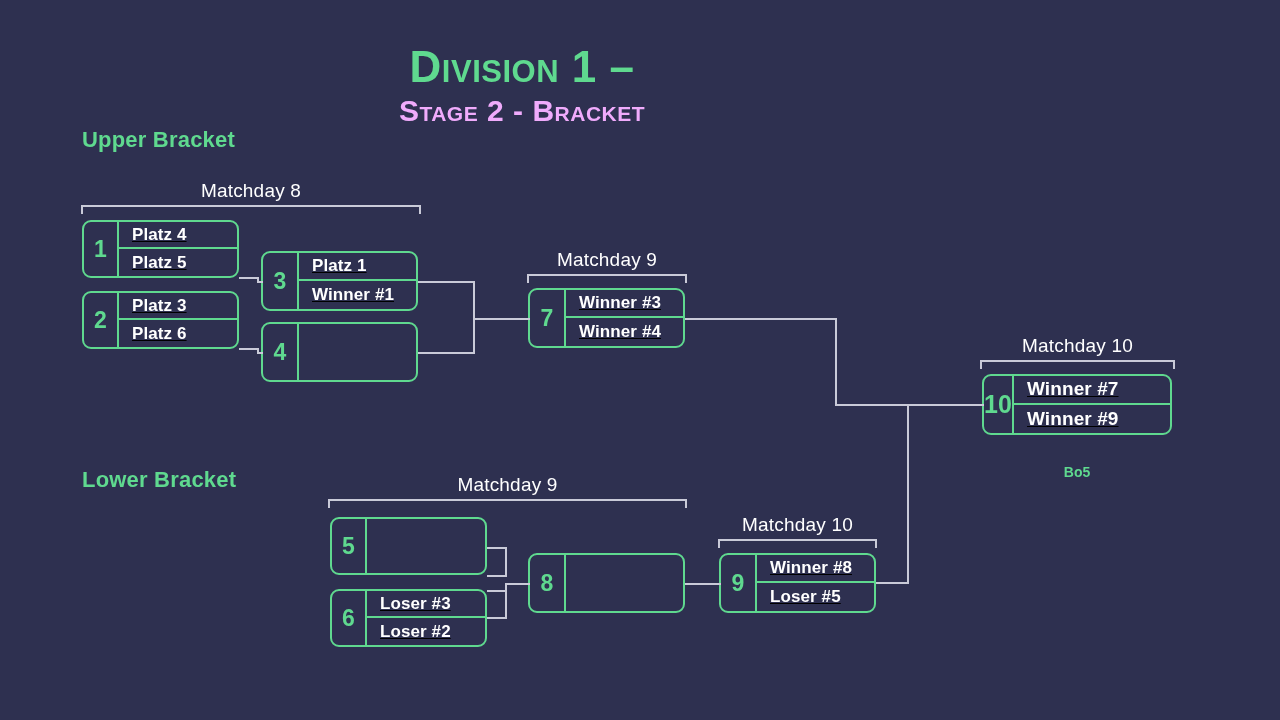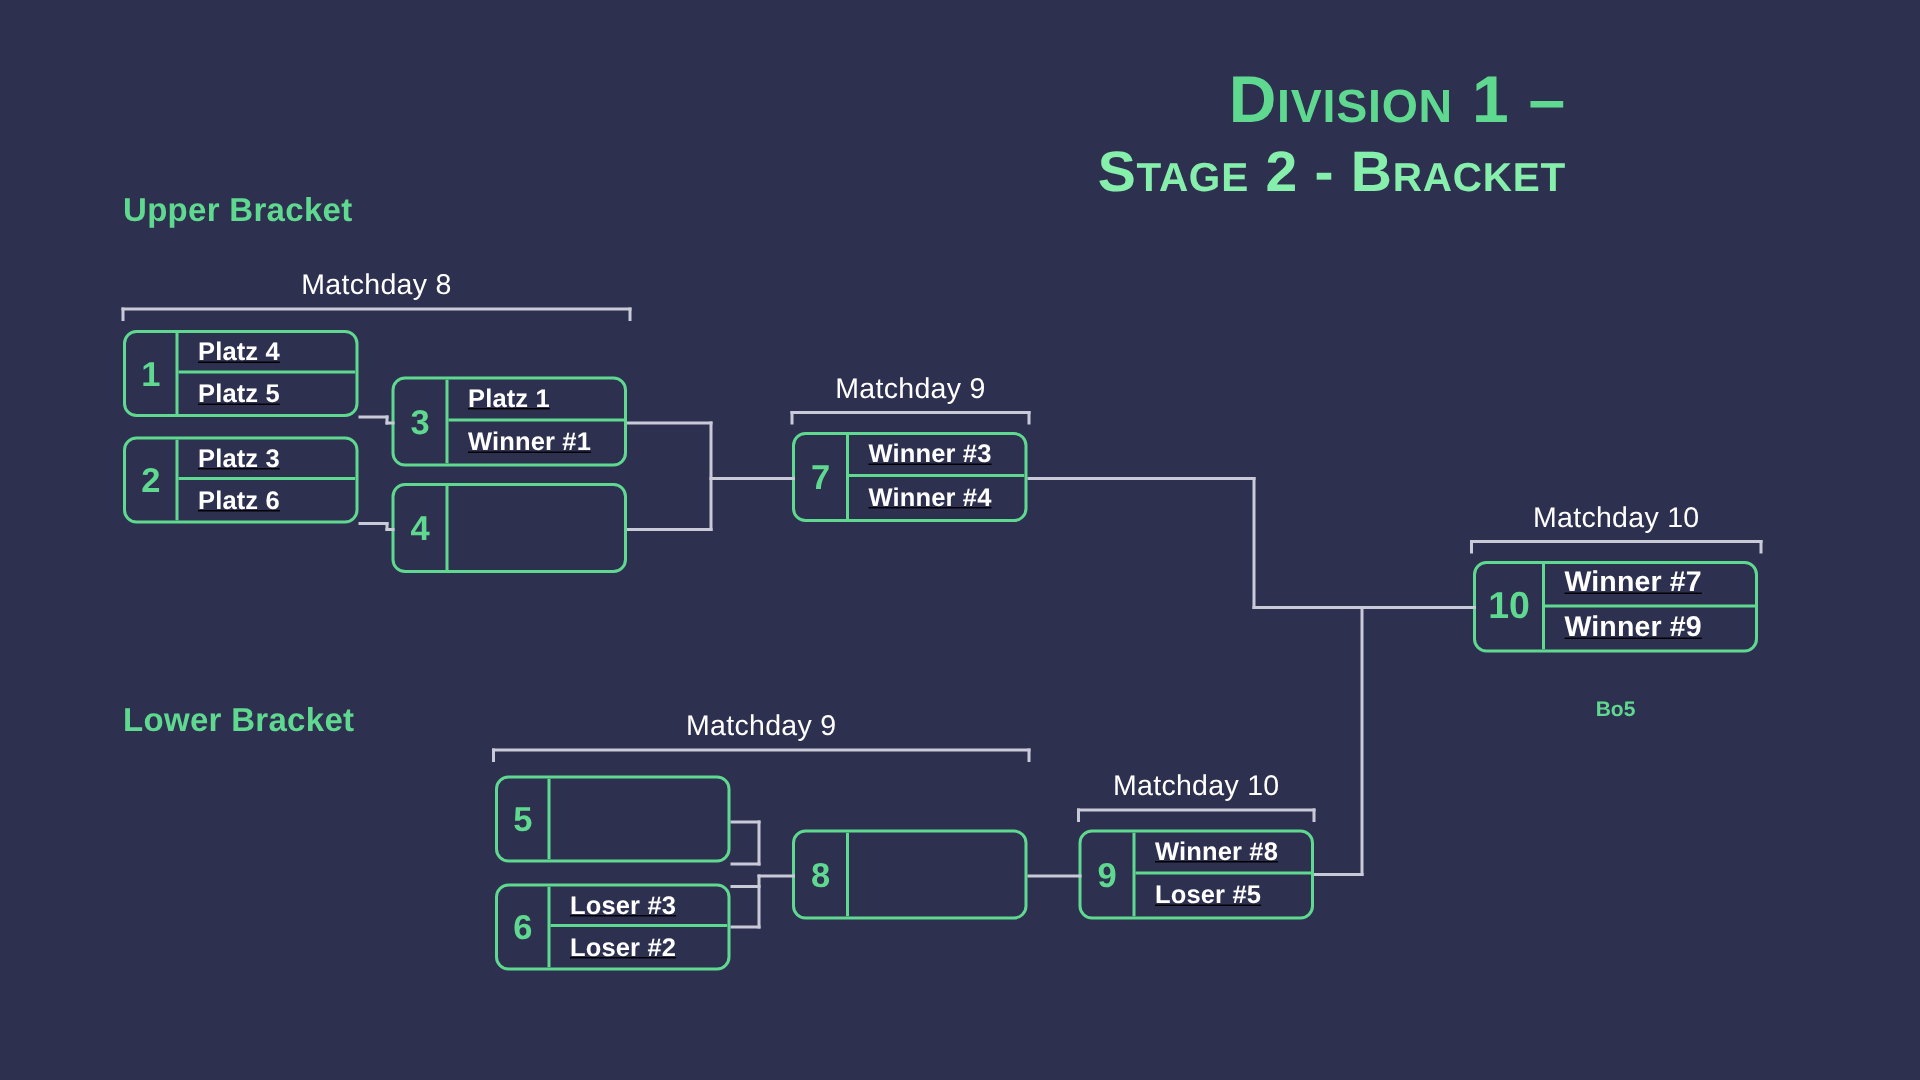--- a/index.html
+++ b/index.html
@@ -22,34 +22,34 @@
     width: 1280px;
     height: 720px;
   }
 
   
   .title-block {
     position: absolute;
     left: 0;
     top: 44px;
     width: 1044px;
-    text-align: right;
+    text-align: center;
     pointer-events: none;
   }
   .title-line1 {
     color: #5fd98f;
     font-size: 44px;
     font-weight: bold;
     letter-spacing: 0.5px;
     font-variant: small-caps;
     line-height: 1.05;
   }
   .title-line2 {
-    color: #86efac;
-    font-size: 38px;
+    color: #f0abfc;
+    font-size: 30px;
     font-weight: bold;
     letter-spacing: 0.5px;
     font-variant: small-caps;
     line-height: 1.15;
     margin-top: 4px;
   }
 
   
   .section-heading {
     position: absolute;
@@ -197,21 +197,21 @@
 
   <div class="match" id="m7" style="left:528px; top:288px; width:157px; height:60px;">
     <div class="match-num" style="width:36px;">7</div>
     <div class="match-teams">
       <div class="team top">Winner #3</div>
       <div class="team">Winner #4</div>
     </div>
   </div>
 
   <div class="match final" id="m10" style="left:982px; top:374px; width:190px; height:61px;">
-    <div class="match-num" style="width:46px;">10</div>
+    <div class="match-num" style="width:30px;">10</div>
     <div class="match-teams">
       <div class="team top">Winner #7</div>
       <div class="team">Winner #9</div>
     </div>
   </div>
   <div class="bo-label" style="left:982px; top:464px; width:190px;">Bo5</div>
 
   <div class="section-heading" id="lower-heading">Lower Bracket</div>
 
   <div class="matchday-label" style="left:328px; top:474px; width:359px;">Matchday 9</div>

